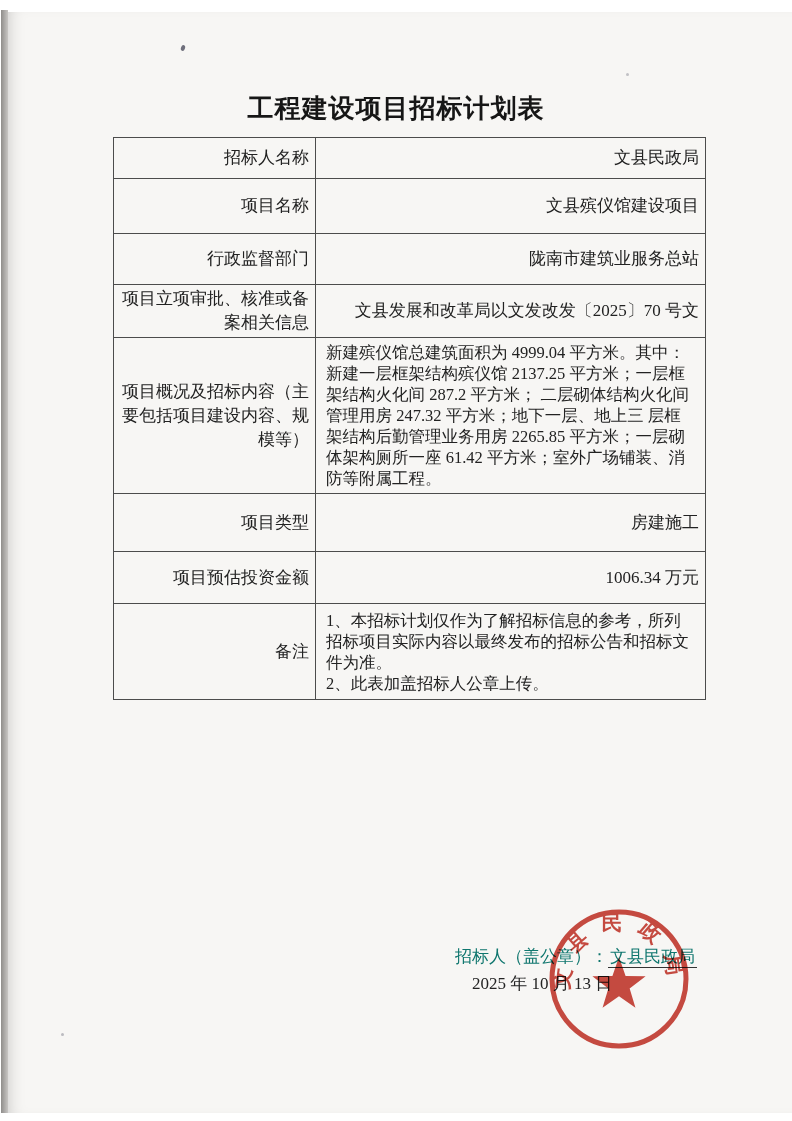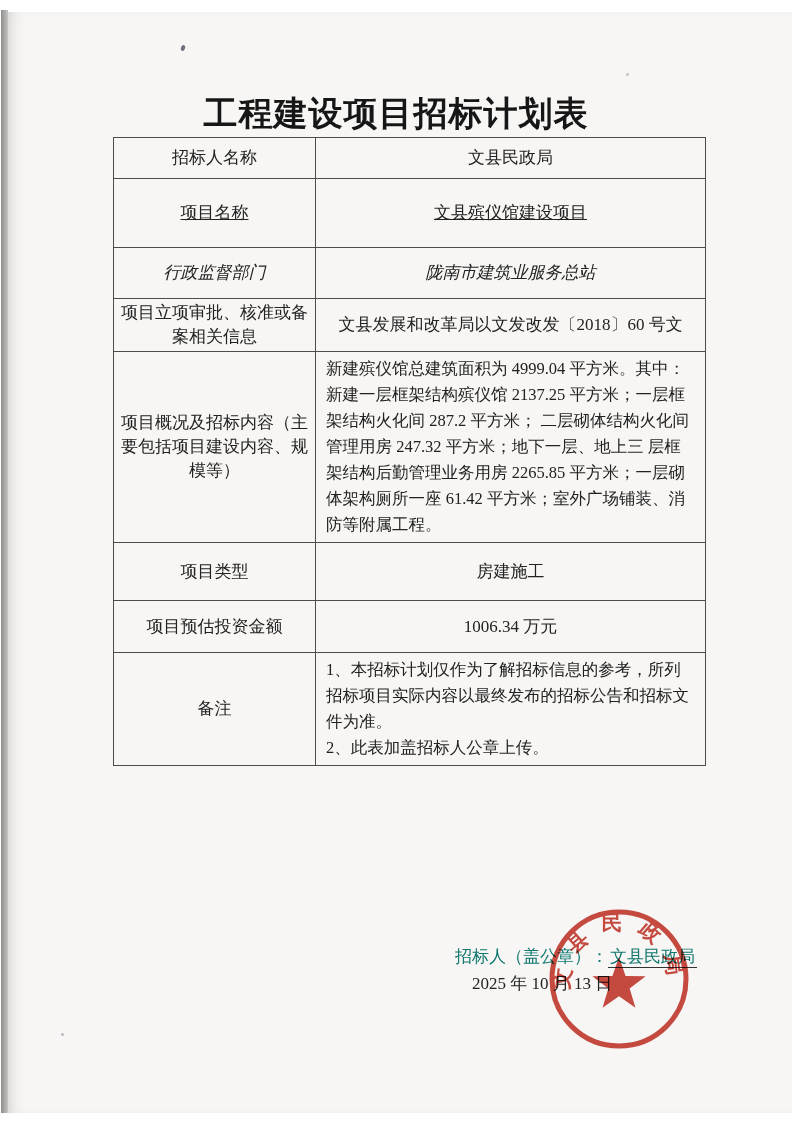--- a/index.html
+++ b/index.html
@@ -13,41 +13,41 @@
     position:absolute;left:8px;top:12px;width:784px;height:1101px;
     background:#f7f6f4;
     box-shadow:inset 12px 0 18px -14px rgba(0,0,0,.25);
   }
   .edge-band{
     position:absolute;left:1px;top:10px;width:7px;height:1103px;
     background:linear-gradient(to right,#8f8d8b,#c7c5c3);
   }
   .title{
     position:absolute;left:0;top:91px;width:792px;
-    text-align:center;font-size:34px;font-weight:bold;
+    text-align:center;font-size:26px;font-weight:bold;
     letter-spacing:1px;color:#161616;
   }
   table.plan{
     position:absolute;left:113px;top:137px;width:566px;
     border-collapse:collapse;table-layout:fixed;
     font-size:17px;color:#222;
   }
   table.plan td{
     border:1px solid #4c4c4c;
-    vertical-align:middle;text-align:center;
+    vertical-align:middle;text-align:right;
     padding:2px 6px;line-height:24px;
   }
   td.lbl{width:189px;}
   td.val{width:377px;}
-  tr.r1{height:41px;} tr.r2{height:69px;text-decoration:underline;} tr.r3{height:51px;font-style:italic;}
+  tr.r1{height:41px;} tr.r2{height:55px;} tr.r3{height:51px;}
   tr.r4{height:52px;} tr.r5{height:154px;} tr.r6{height:58px;}
   tr.r7{height:52px;} tr.r8{height:46px;} tr.r9{height:52px;}
   tr.r10{height:56px;} tr.r11{height:67px;} tr.r12{height:96px;}
   tr.r5 td.val, tr.r12 td.val{
-    text-align:left;font-size:16.5px;line-height:26px;
+    text-align:left;font-size:16.5px;line-height:21px;
     padding:4px 10px;white-space:pre-line;
   }
   .signature{position:absolute;left:455px;top:945px;font-size:17px;color:#0f766e;}
   .sig-name{border-bottom:1px solid #333;padding:0 2px 1px 2px;}
   .sig-date{position:absolute;left:472px;top:972px;font-size:17px;color:#232323;}
   .stamp{
     position:absolute;left:546px;top:906px;width:146px;height:146px;
     mix-blend-mode:multiply;opacity:.9;
   }
   .stamp text{
@@ -80,21 +80,21 @@
   <tr class="r2">
     <td class="lbl">项目名称</td>
     <td class="val">文县殡仪馆建设项目</td>
   </tr>
   <tr class="r3">
     <td class="lbl">行政监督部门</td>
     <td class="val">陇南市建筑业服务总站</td>
   </tr>
   <tr class="r4">
     <td class="lbl">项目立项审批、核准或备案相关信息</td>
-    <td class="val">文县发展和改革局以文发改发〔2018〕60 号文</td>
+    <td class="val">文县发展和改革局以文发改发〔2025〕70 号文</td>
   </tr>
   <tr class="r5">
     <td class="lbl">项目概况及招标内容（主要包括项目建设内容、规模等）</td>
     <td class="val">新建殡仪馆总建筑面积为 4999.04 平方米。其中：新建一层框架结构殡仪馆 2137.25 平方米；一层框架结构火化间 287.2 平方米；  二层砌体结构火化间管理用房 247.32 平方米；地下一层、地上三 层框架结构后勤管理业务用房 2265.85 平方米；一层砌体架构厕所一座 61.42 平方米；室外广场铺装、消防等附属工程。</td>
   </tr>
   <tr class="r6">
     <td class="lbl">项目类型</td>
     <td class="val">房建施工</td>
   </tr>
   <tr class="r7">

